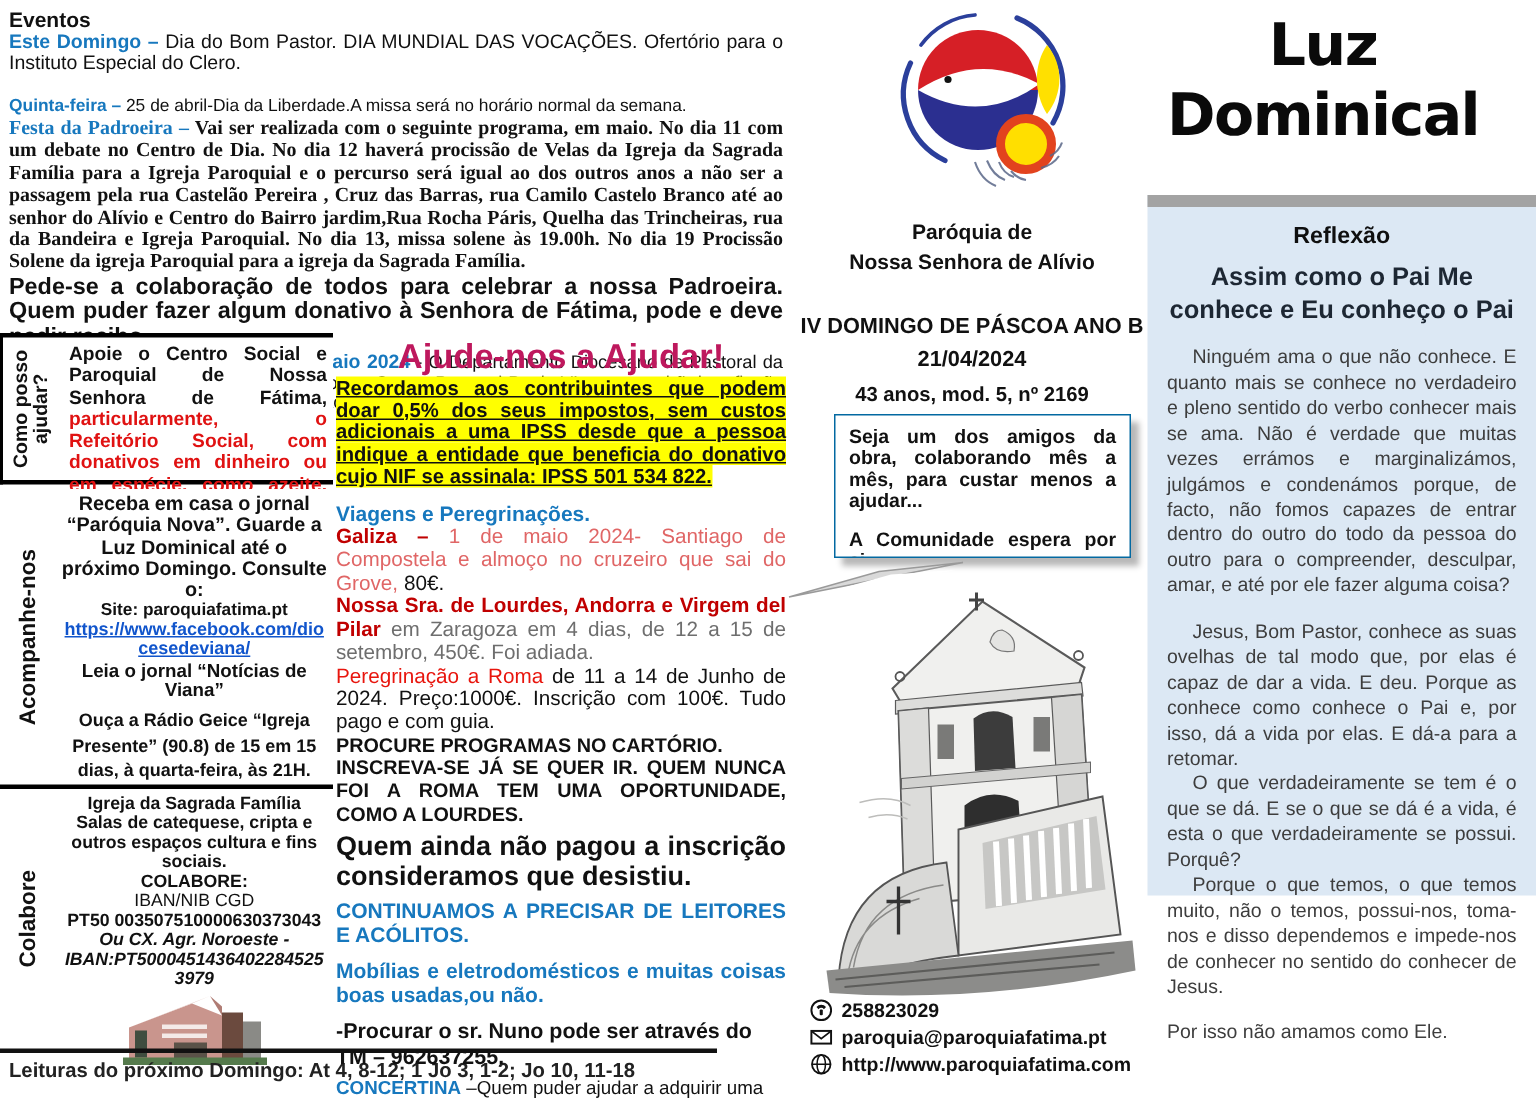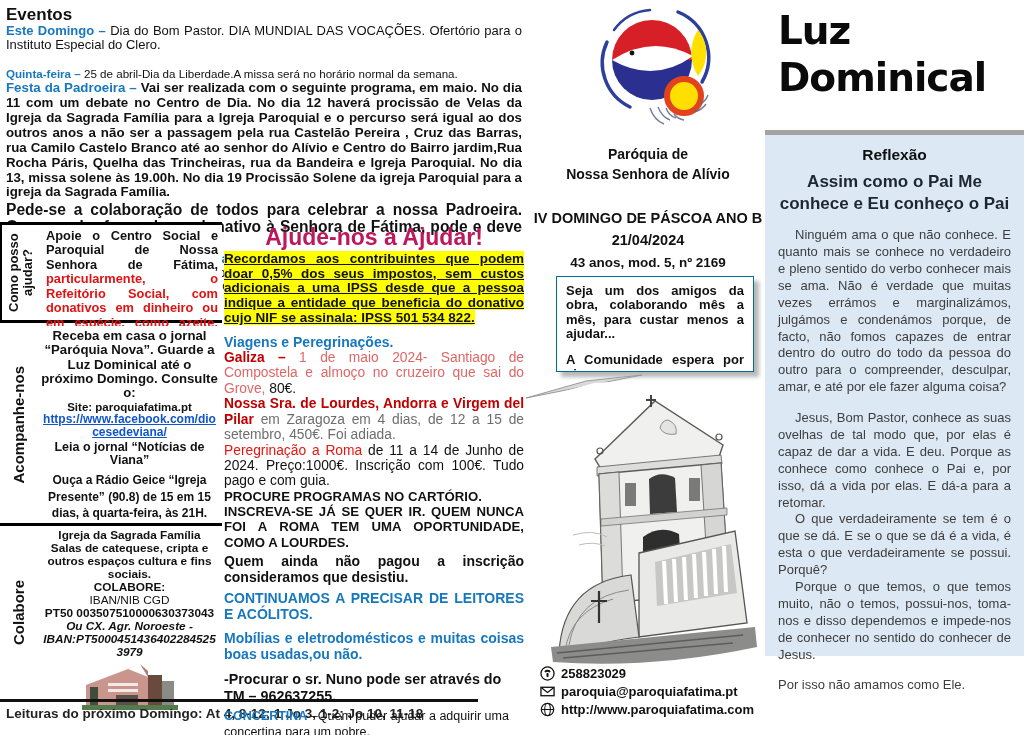--- a/index.html
+++ b/index.html
@@ -1,24 +1,24 @@
 <!DOCTYPE html>
 <html><head>
 <meta charset="utf-8">
 <style>
   html,body{margin:0;padding:0;background:#fff;}
   .page{position:relative;width:1024px;height:735px;background:#fff;overflow:hidden;
         font-family:"Liberation Sans",sans-serif;color:#111;}
 
   
   .eventos{position:absolute;left:6px;top:6px;width:516px;}
-  .ev-title{font-size:17px;font-weight:bold;margin:0;line-height:1.05;}
+  .ev-title{font-size:14px;font-weight:bold;margin:0;line-height:1.05;}
   .ev{font-size:13px;line-height:1.1;margin:0;text-align:justify;}
   .ev.small{font-size:11.6px;margin-top:16px;}
-  .ev.bold{font-weight:bold;font-size:13.3px;line-height:1.12;}
+  .ev.bold{font-weight:bold;font-size:13.3px;line-height:1.12;font-family:Liberation Serif, serif;}
   .blue-b{color:#1778be;font-weight:bold;}
   .appeal{font-weight:bold;font-size:15.6px;line-height:1.04;text-align:justify;margin:2px 0 1px;}
   .saude{font-size:12.2px;line-height:1.12;text-align:justify;margin:0;}
   .saude .blue-b{font-size:13px;}
 
   
   .sec{position:absolute;left:0;width:222px;box-sizing:border-box;background:#fff;}
   .sec1{top:222px;height:101px;border-top:3px solid #000;border-bottom:3px solid #000;border-left:2px solid #000;}
   .sec2{top:326px;height:197px;}
   .sec3{top:523px;height:176px;border-top:3px solid #000;}
@@ -48,21 +48,21 @@
   .ajude-title{color:#be185d;font-weight:bold;font-size:23px;text-align:center;margin:0 0 3px;line-height:1;}
   .hl-p{font-weight:bold;font-size:13.5px;line-height:1.09;text-align:justify;margin:0 0 9px;text-decoration:underline;}
   .hl{background:#ffff00;}
   .viagens{color:#1778be;font-weight:bold;font-size:14px;margin:0;line-height:1.1;}
   .para{font-size:13.8px;line-height:1.12;text-align:justify;margin:0;}
   .dkred-b{color:#c00000;font-weight:bold;}
   .ltred{color:#e06666;}
   .red-b{color:#e8150d;font-weight:normal;}
   .gray{color:#6e6e6e;}
   .caps{font-weight:bold;font-size:13.2px;line-height:1.16;text-align:justify;margin:0;}
-  .quem{font-weight:bold;font-size:14px;line-height:1.12;margin:4px 0 6px;text-align:justify;}
+  .quem{font-weight:bold;font-size:18px;line-height:1.12;margin:4px 0 6px;text-align:justify;}
   .blue-para{color:#1778be;font-weight:bold;font-size:14px;line-height:1.14;text-align:justify;margin:0 0 8px;}
   .nuno{font-weight:bold;font-size:14.3px;line-height:1.2;margin:8px 0 2px;}
   .concertina{font-size:12.5px;line-height:1.3;margin:0;}
   .concertina .cl{color:#1778be;font-weight:bold;}
 
   
   .mid-logo{position:absolute;left:590px;top:4px;}
   .parish{position:absolute;left:530px;top:144px;width:236px;text-align:center;font-weight:bold;font-size:14px;line-height:1.45;}
   .sunday{position:absolute;left:524px;top:208px;width:248px;text-align:center;font-weight:bold;font-size:14.5px;line-height:1.5;}
   .edition{position:absolute;left:530px;top:255px;width:236px;text-align:center;font-weight:bold;font-size:13.5px;}
@@ -70,23 +70,23 @@
           box-shadow:5px 5px 4px #b8b8b8;padding:7px 9px;box-sizing:border-box;overflow:hidden;}
   .bubble p{margin:0;font-weight:bold;font-size:13px;line-height:1.1;text-align:justify;}
   .bubble p + p{margin-top:12px;}
   .tail{position:absolute;left:524px;top:372px;}
   .sketch{position:absolute;left:543px;top:385px;}
   .contacts{position:absolute;left:540px;top:666px;font-weight:bold;font-size:13px;}
   .contact-row{display:flex;align-items:center;gap:6px;margin-bottom:3px;}
 
   
   .masthead{position:absolute;left:778px;top:8px;font-family:"DejaVu Sans",sans-serif;font-weight:bold;
-            font-size:39px;line-height:1.2;color:#0a0a0a;letter-spacing:-1px;}
-  .reflexao{position:absolute;left:765px;top:130px;width:259px;height:526px;background:#dce8f4;
-            border-top:5px solid #a3a3a3;box-sizing:border-box;padding:8px 13px 0;}
+            font-size:39px;line-height:1.2;color:#0a0a0a;letter-spacing:-1px;text-align:center;}
+  .reflexao{position:absolute;left:765px;top:130px;width:259px;height:467px;background:#dce8f4;
+            border-top:8px solid #a3a3a3;box-sizing:border-box;padding:8px 13px 0;}
   .rx-title{margin:3px 0 7px;font-size:15.5px;font-weight:bold;text-align:center;color:#0f0f0f;}
   .rx-sub{margin:0 0 12px;font-size:17px;font-weight:bold;text-align:center;line-height:1.3;color:#1d2733;}
   .reflexao p{margin:0;font-size:13px;line-height:1.3;color:#3d3d3d;text-align:justify;text-indent:17px;}
   .reflexao p.gap{margin-top:14px;}
   .reflexao p.noindent{text-indent:0;}
 </style>
 </head>
 <body>
 
 <div class="page">

